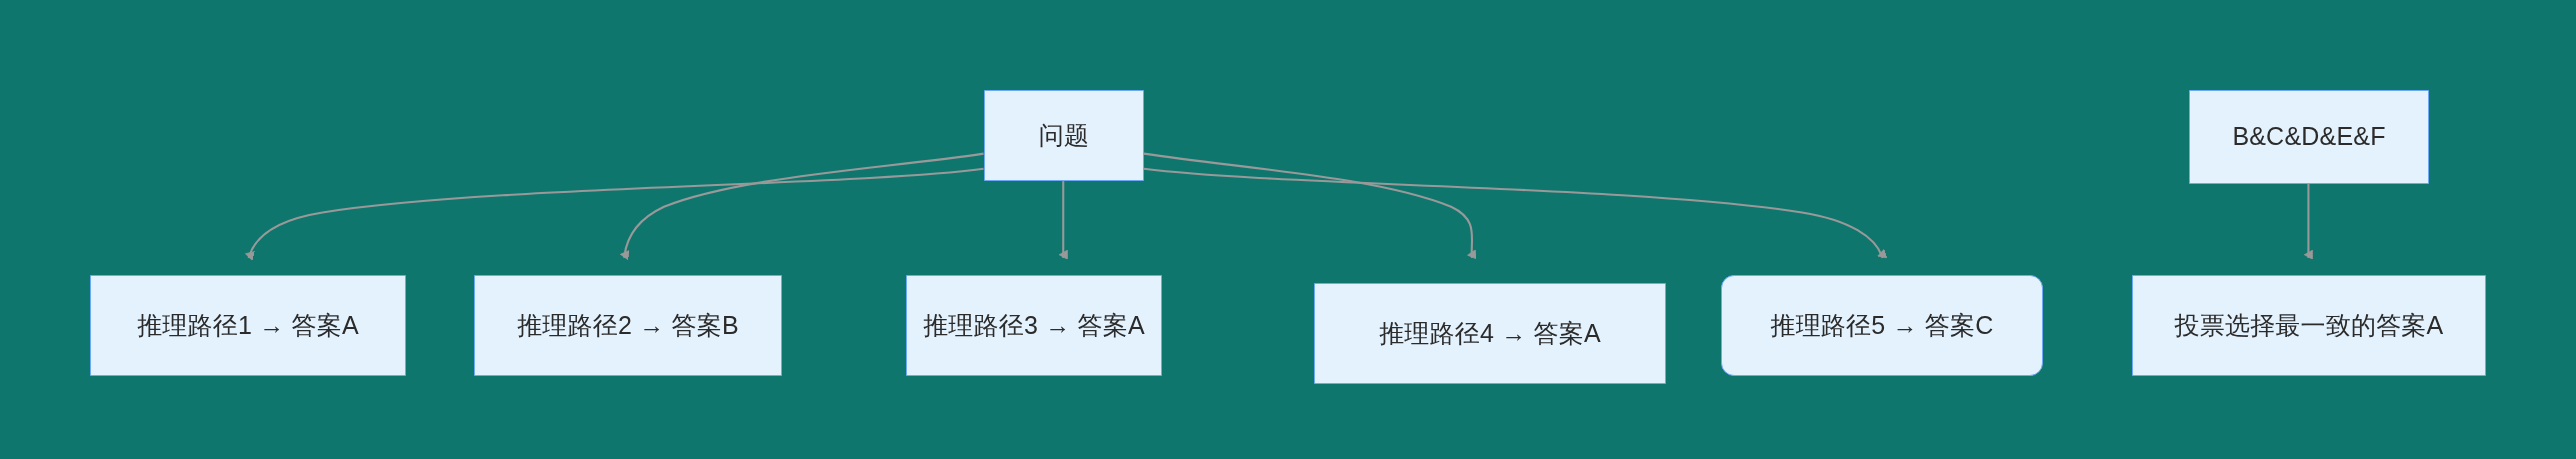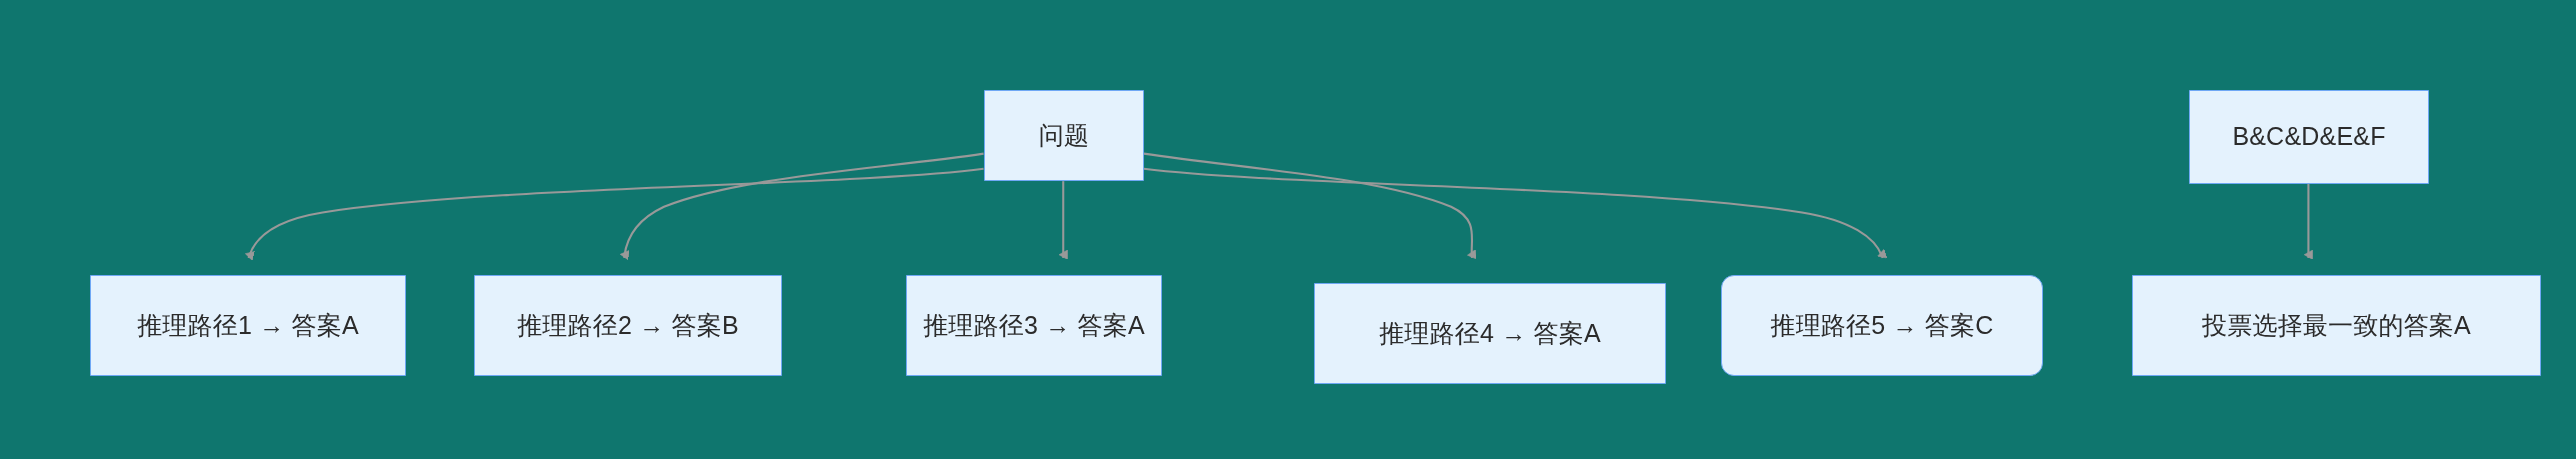--- a/index.html
+++ b/index.html
@@ -49,21 +49,21 @@
   
   #node-root        { left: 984px; top: 90px;  width: 160px; height: 91px; }
   
   #node-path-1      { left: 90px;   top: 275px; width: 316px; height: 101px; }
   #node-path-2      { left: 474px;  top: 275px; width: 308px; height: 101px; }
   #node-path-3      { left: 906px;  top: 275px; width: 256px; height: 101px; }
   #node-path-4      { left: 1314px; top: 275px; width: 352px; height: 101px; margin-top: 8px; }
   #node-path-5      { left: 1721px; top: 275px; width: 322px; height: 101px; border-radius: 13px; }
   
   #node-candidates  { left: 2189px; top: 90px;  width: 240px; height: 94px; }
-  #node-vote        { left: 2132px; top: 275px; width: 409px; height: 101px; }
+  #node-vote        { left: 2132px; top: 275px; width: 354px; height: 101px; }
 </style>
 </head>
 <body>
 
 <div id="diagram-root">
 
   <svg id="edge-layer" viewBox="0 0 2716 484" width="2576" height="459" xmlns="http://www.w3.org/2000/svg">
     <defs>
       <marker id="arrowhead" markerWidth="10" markerHeight="9" refX="8.4" refY="4.5" orient="auto" markerUnits="userSpaceOnUse">
         <path d="M0,0 L10,0 L5,9 Z" fill="#999999" stroke="#999999" stroke-width="0.6"></path>

